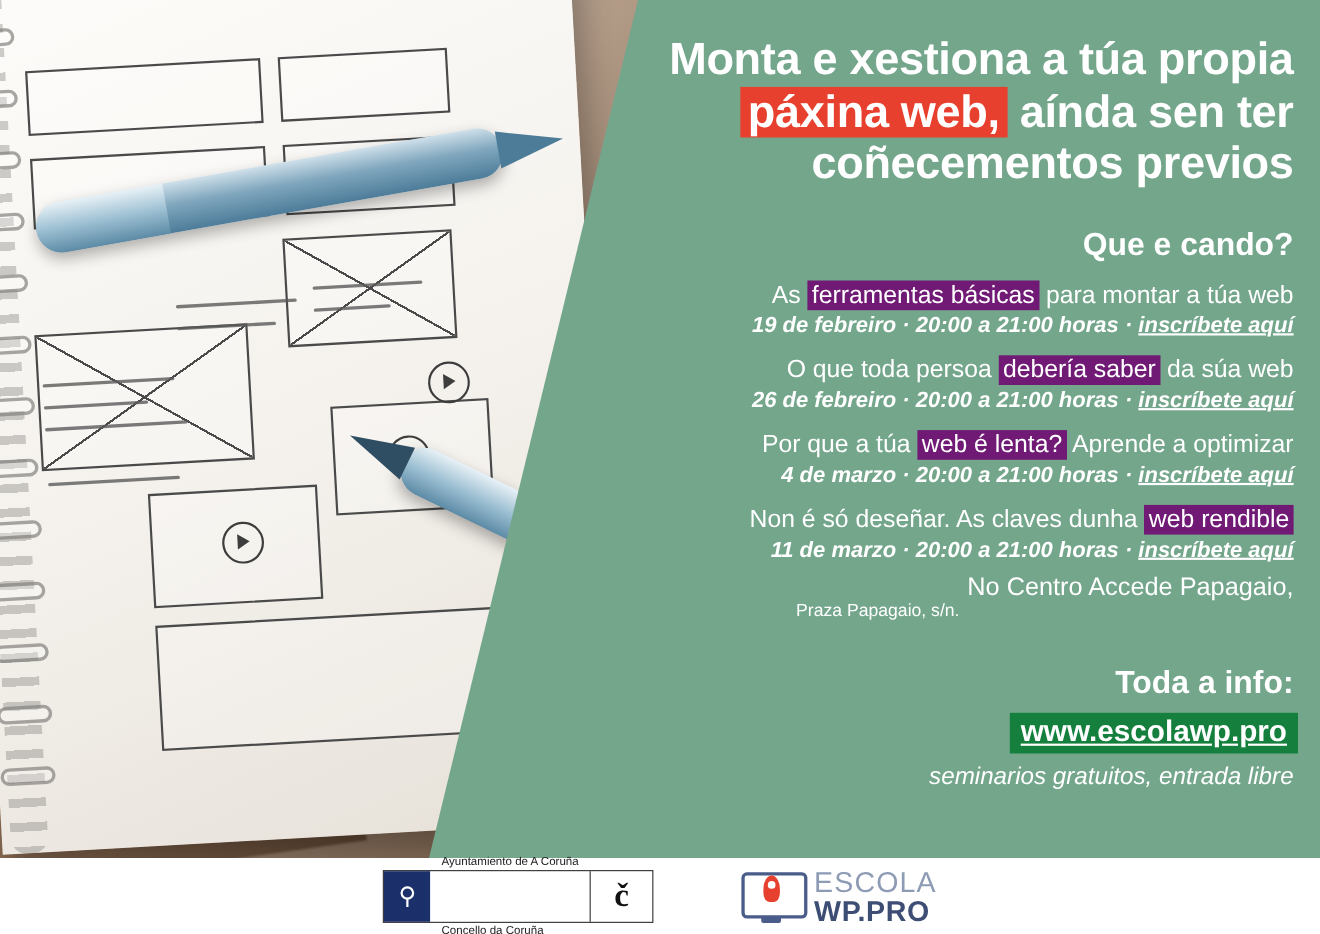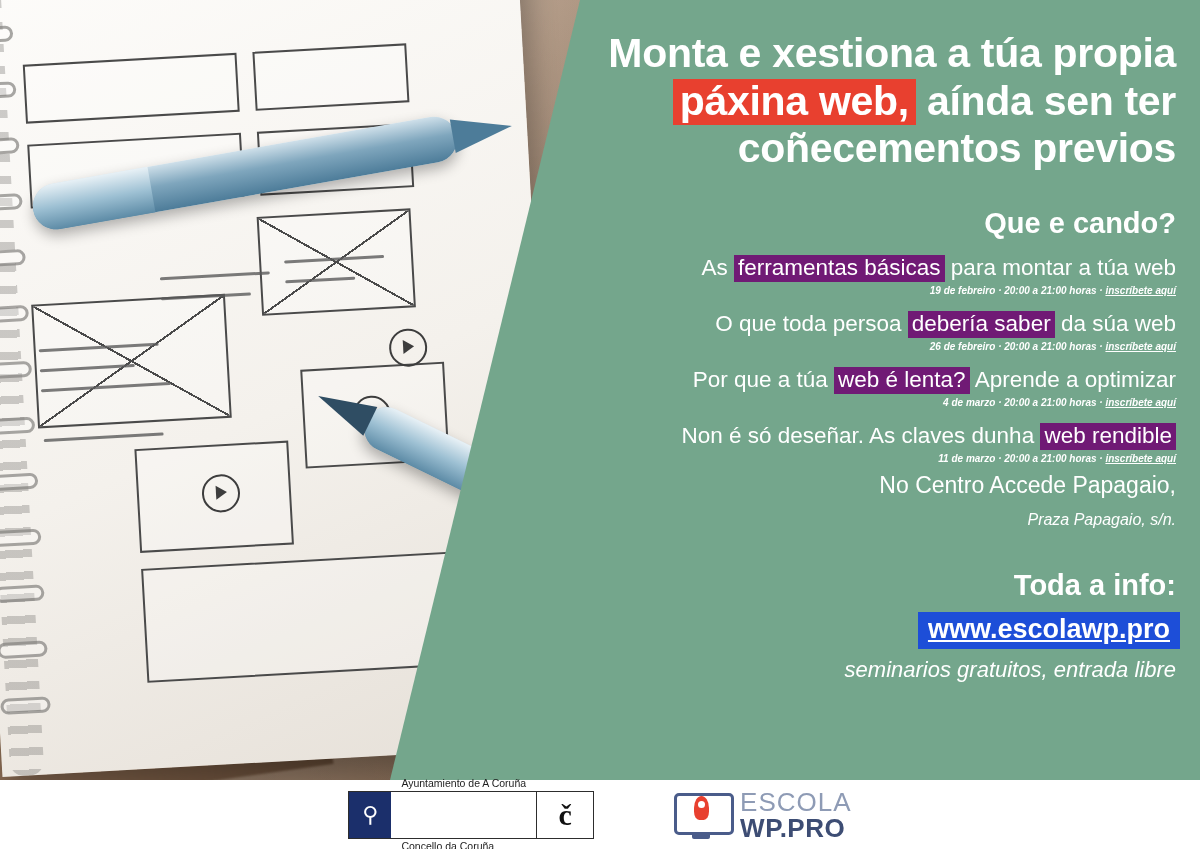--- a/index.html
+++ b/index.html
@@ -215,45 +215,45 @@
   }
   .course-line {
     font-size: 22.5px;
     line-height: 1.25;
   }
   .course-line .mark {
     background: #701a75;
     padding: 0 4px 2px 4px;
   }
   .course-meta {
-    font-size: 10px;
+    font-size: 20px;
     font-style: italic;
     font-weight: bold;
     margin-top: 3px;
   }
   .course-meta .link {
     text-decoration: underline;
     font-weight: bold;
   }
 
   .place-line {
     font-size: 23px;
     margin-top: 8px;
     padding-right: 4px;
   }
   .place-sub {
     font-size: 16px;
-    font-style: italic;
-    margin-top: 12px;
-    padding-right: 4px;
+    margin-top: 0;
+    padding-right: 4px;
+    text-align: center;
   }
 
   .url {
     display: inline-block;
-    background: #1d4ed8;
+    background: #15803d;
     color: #ffffff;
     font-size: 27px;
     font-weight: bold;
     padding: 2px 10px 4px 10px;
     margin-top: 10px;
   }
   .url-sub {
     font-size: 22px;
     font-style: italic;
     margin-top: 8px;

